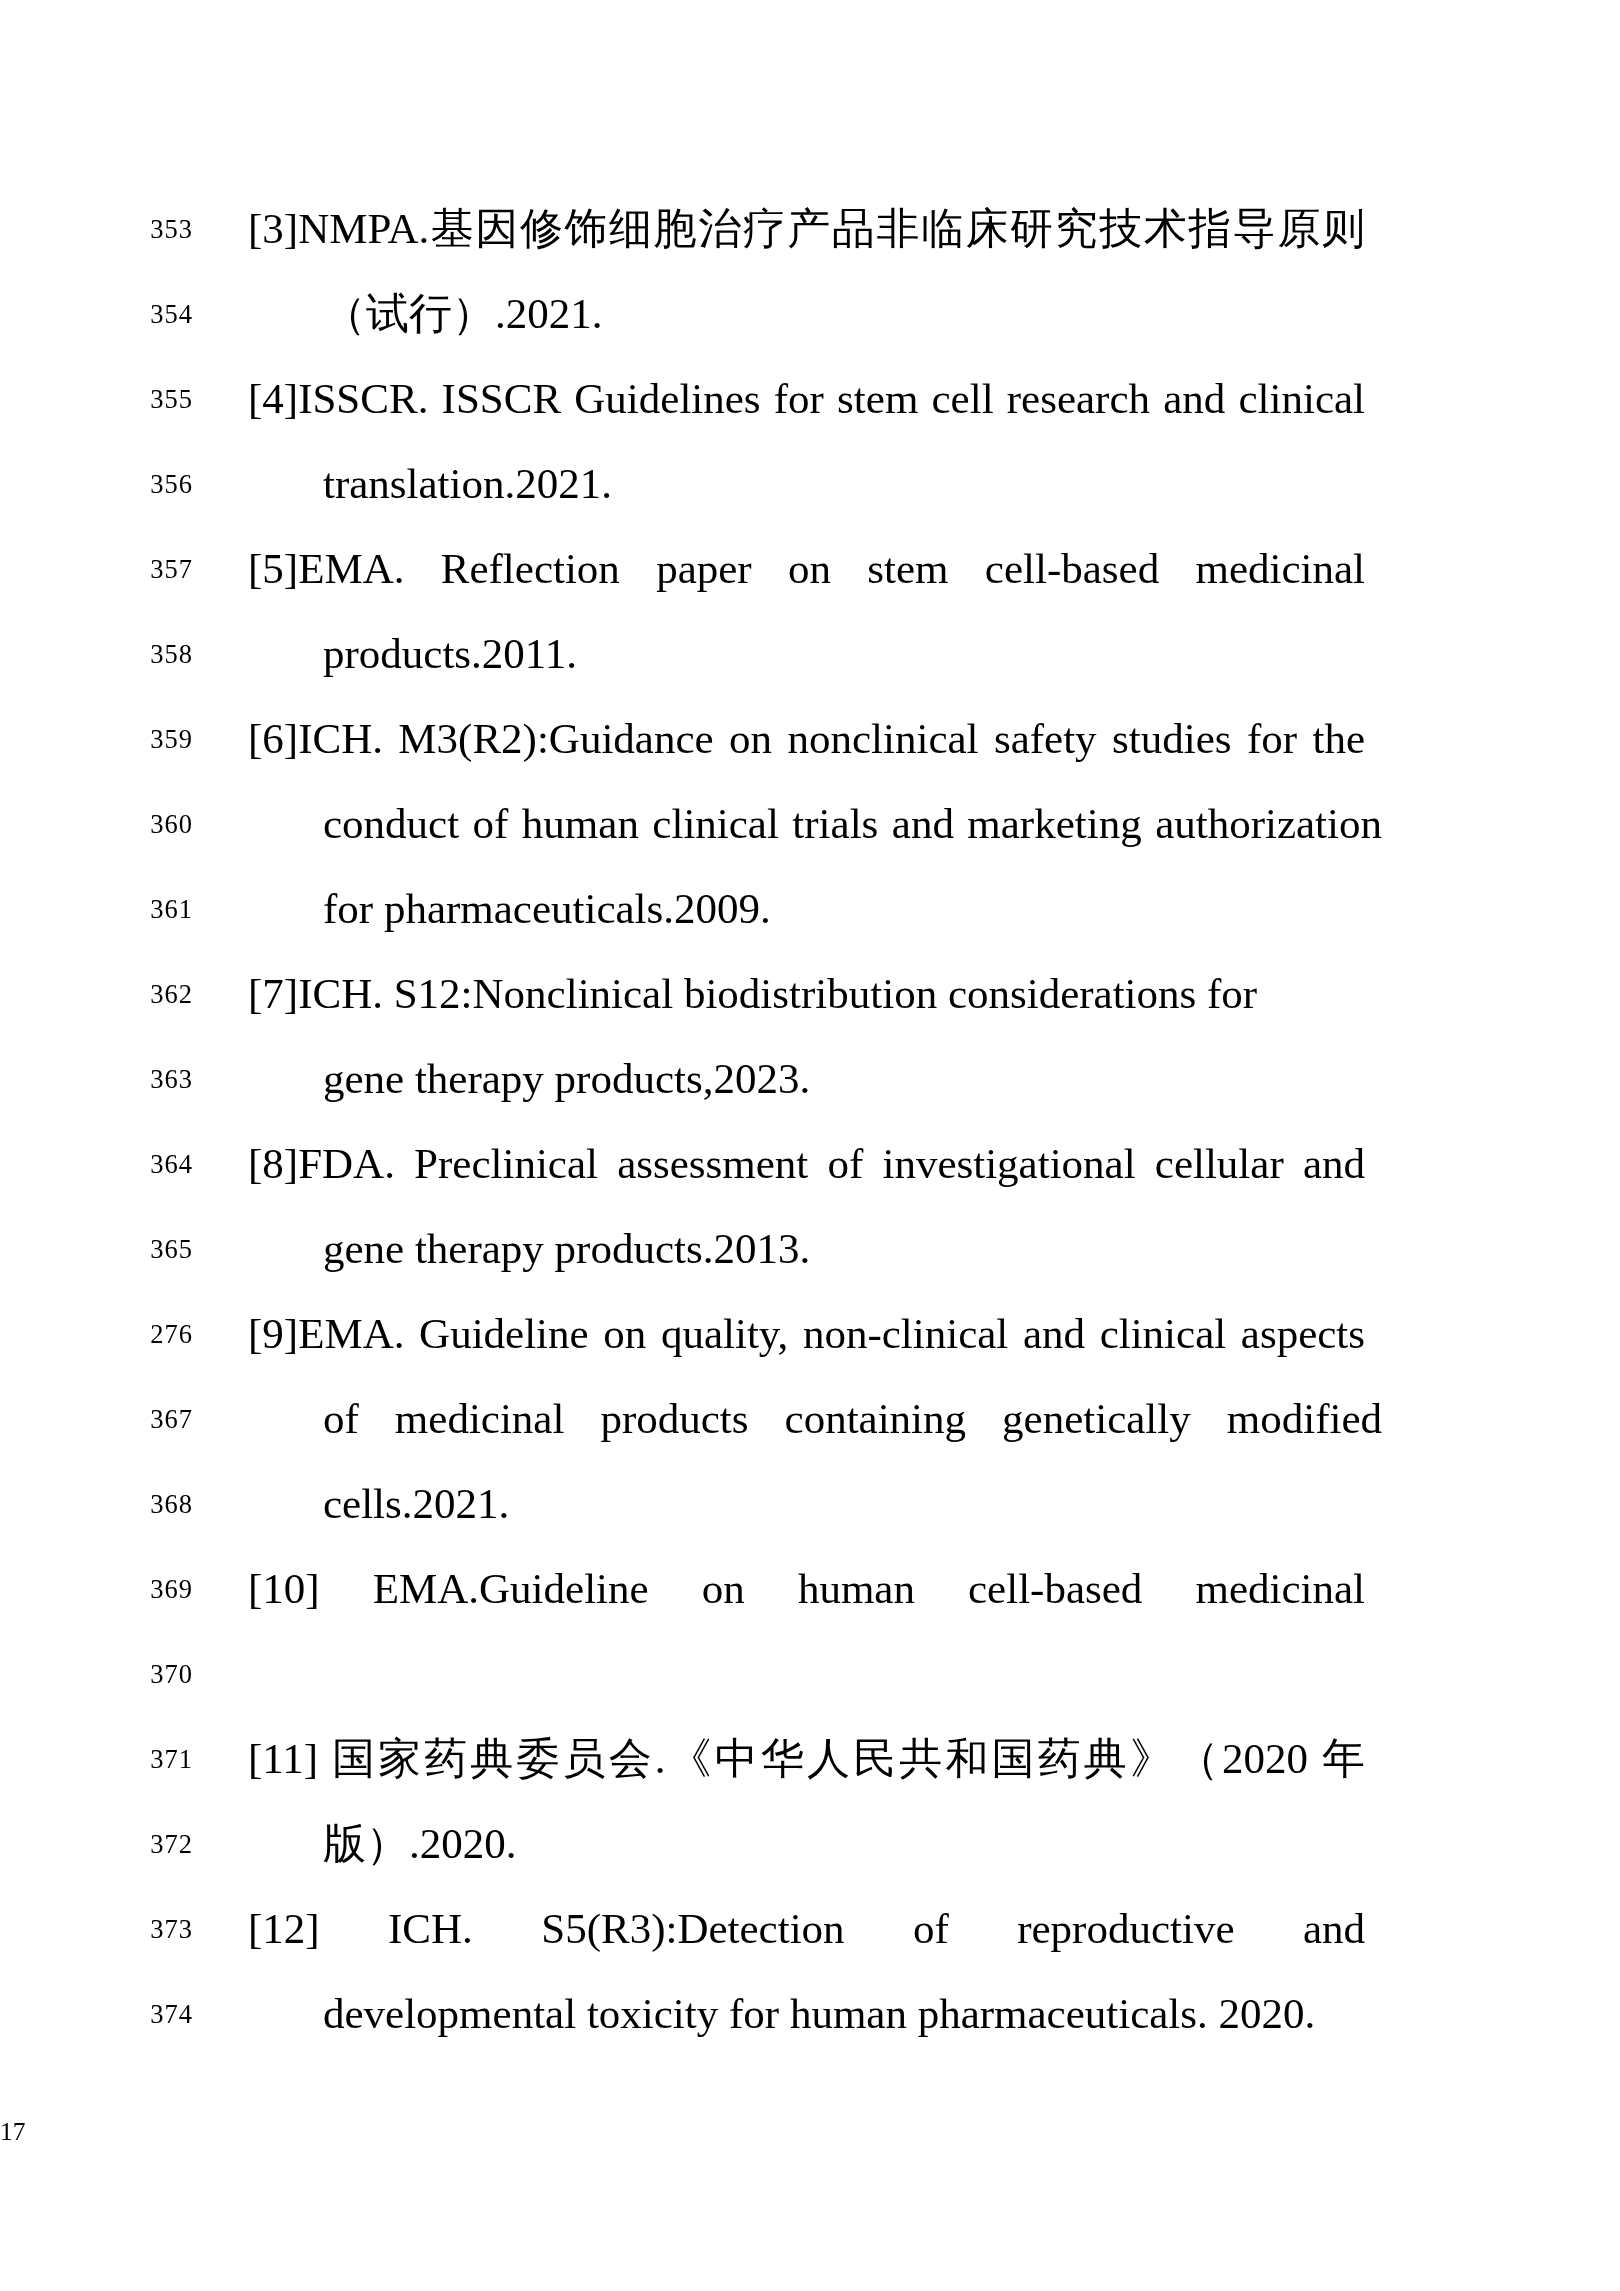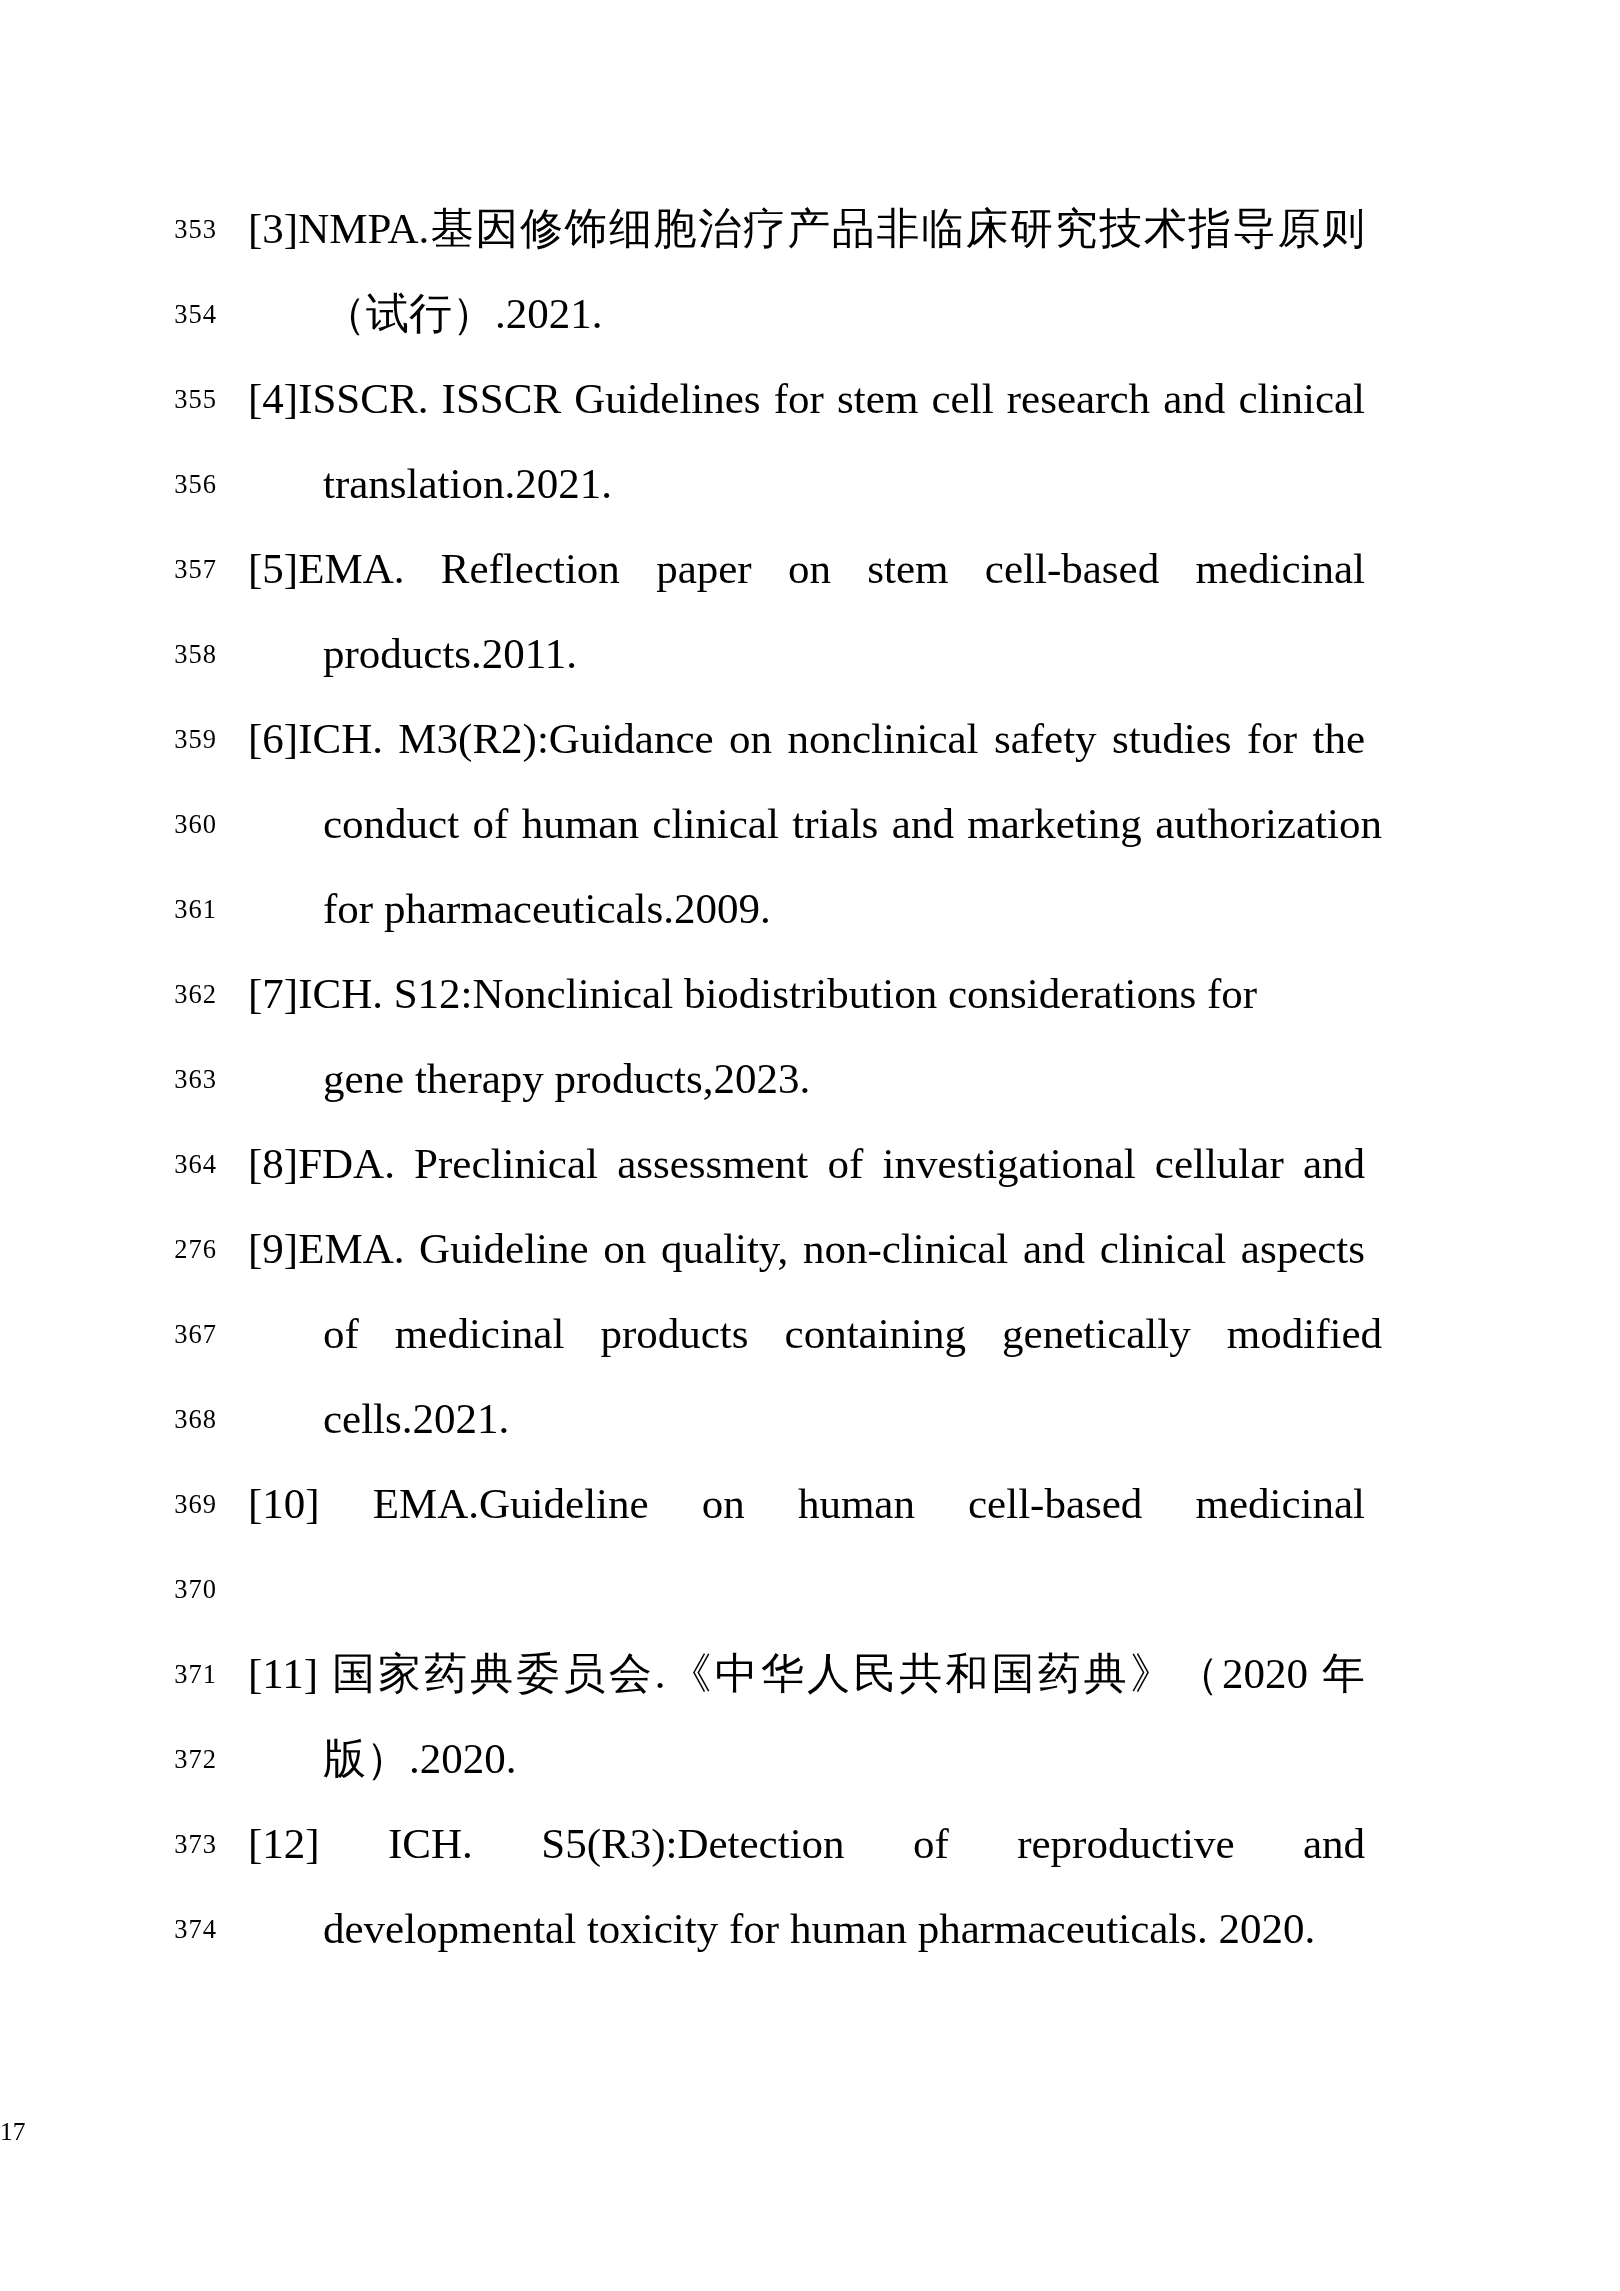--- a/index.html
+++ b/index.html
@@ -22,21 +22,21 @@
     left: 0;
     width: 1620px;
   }
   .line {
     position: relative;
     height: 85px;
     width: 1620px;
   }
   .line-no {
     position: absolute;
-    left: 127px;
+    left: 103px;
     width: 90px;
     top: 50%;
     transform: translateY(-50%);
     text-align: right;
     font-size: 26.5px;
     letter-spacing: 1px;
     color: #000000;
   }
   .line-text {
     position: absolute;
@@ -113,20 +113,24 @@
       </div>
       <div class="line">
         <span class="line-no">363</span>
         <div class="line-text cont l">gene therapy products,2023.</div>
       </div>
       <div class="line">
         <span class="line-no">364</span>
         <div class="line-text first j">[8]FDA. Preclinical assessment of investigational cellular and</div>
       </div>
       <div class="line">
+        <span class="line-no">365</span>
+        <div class="line-text cont l">gene therapy products.2013.</div>
+      </div>
+      <div class="line">
         <span class="line-no">276</span>
         <div class="line-text first j">[9]EMA. Guideline on quality, non-clinical and clinical aspects</div>
       </div>
       <div class="line">
         <span class="line-no">367</span>
         <div class="line-text cont j">of medicinal products containing genetically modified</div>
       </div>
       <div class="line">
         <span class="line-no">368</span>
         <div class="line-text cont l">cells.2021.</div>

